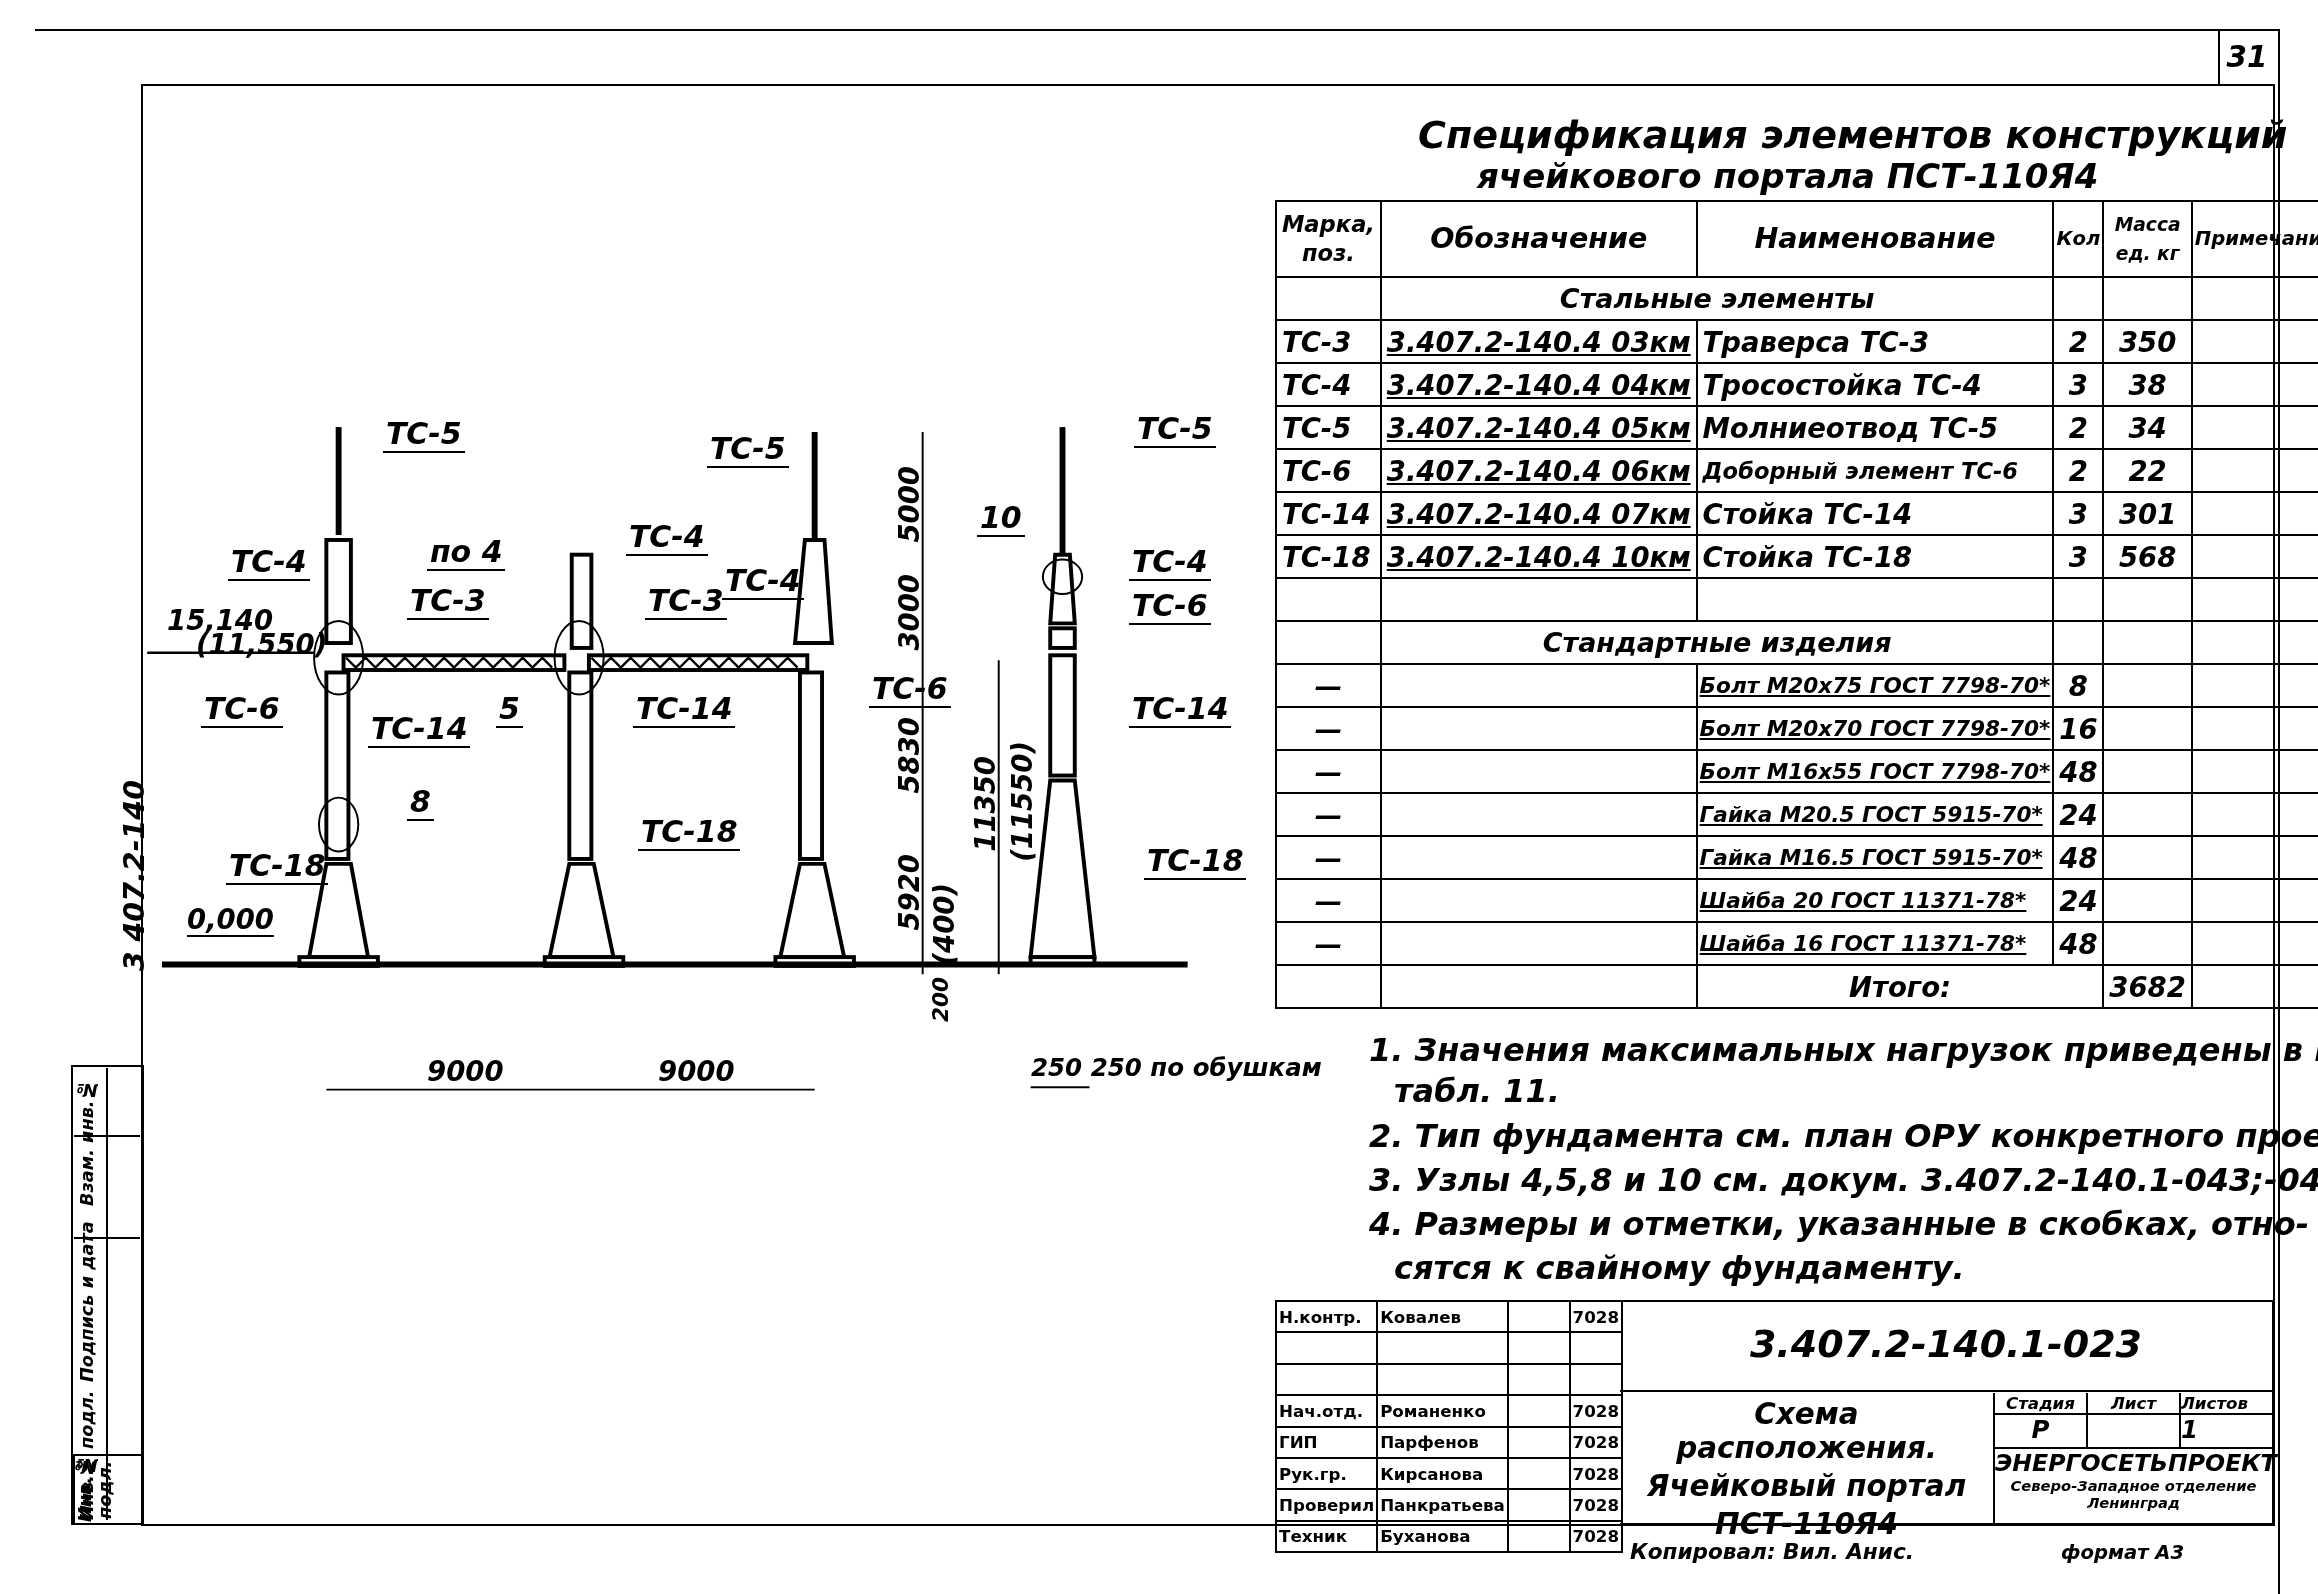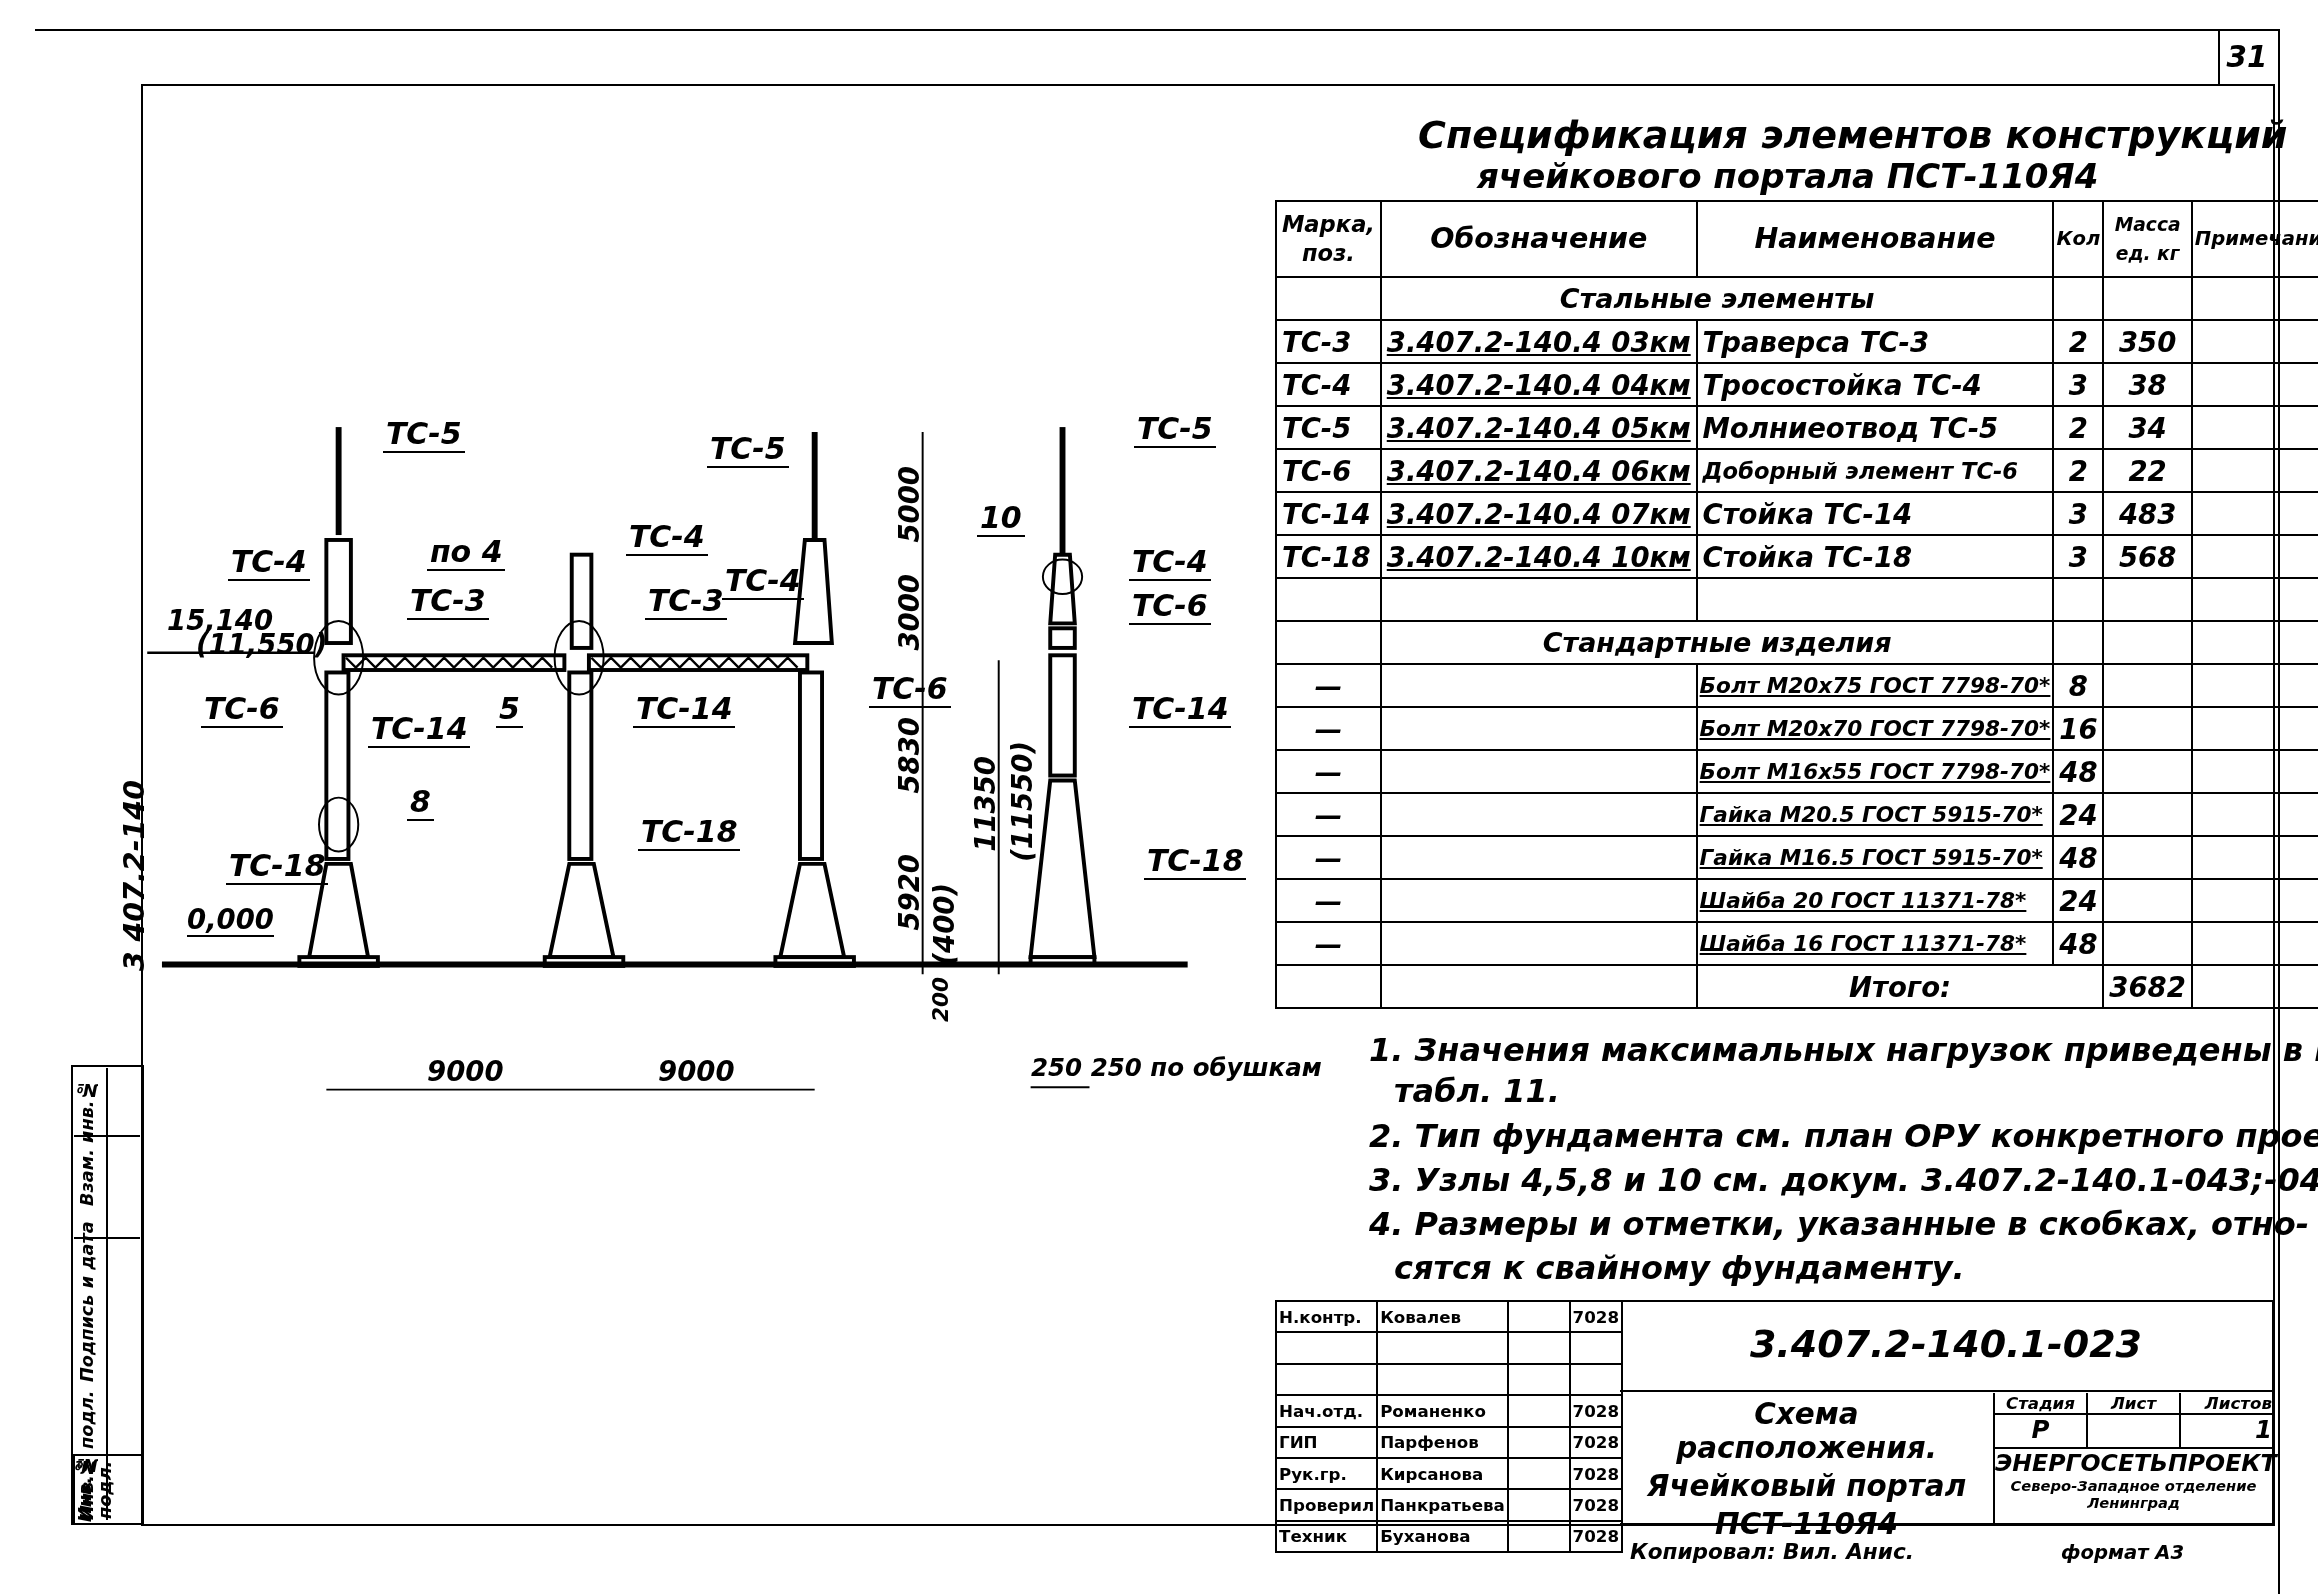--- a/index.html
+++ b/index.html
@@ -108,21 +108,21 @@
         <td style="font-size:22.6px;">Доборный элемент ТС-6</td>
         <td class="c">2</td>
         <td class="c">22</td>
         <td></td>
       </tr>
   <tr>
         <td>ТС-14</td>
         <td class="u">3.407.2-140.4 07км</td>
         <td>Стойка ТС-14</td>
         <td class="c">3</td>
-        <td class="c">483</td>
+        <td class="c">301</td>
         <td></td>
       </tr>
   <tr>
         <td>ТС-18</td>
         <td class="u">3.407.2-140.4 10км</td>
         <td>Стойка ТС-18</td>
         <td class="c">3</td>
         <td class="c">568</td>
         <td></td>
       </tr>
@@ -283,21 +283,21 @@
   </div>
   <div style="position:absolute;left:375px;right:0;top:91px;height:54px;display:flex;border-bottom:2.5px solid #000;">
     <div style="flex:1;border-right:2px solid #000;text-align:center;">
       <div class="it" style="font-size:16.7px;border-bottom:2px solid #000;">Стадия</div>
       <div class="it" style="font-size:24.5px;">Р</div>
     </div>
     <div style="flex:1;border-right:2px solid #000;text-align:center;">
       <div class="it" style="font-size:16.7px;border-bottom:2px solid #000;">Лист</div>
       <div class="it" style="font-size:24.5px;"></div>
     </div>
-    <div style="flex:1;text-align:right;border-radius:26px;">
+    <div style="flex:1;text-align:left;border-radius:26px;">
       <div class="it" style="font-size:16.7px;border-bottom:2px solid #000;">Листов</div>
       <div class="it" style="font-size:24.5px;">1</div>
     </div>
   </div>
   <div style="position:absolute;left:375px;right:0;top:147px;text-align:center;">
     <div class="it" style="font-size:23.6px;">ЭНЕРГОСЕТЬПРОЕКТ</div>
     <div class="it" style="font-size:14.7px;">Северо-Западное отделение</div>
     <div class="it" style="font-size:14.7px;">Ленинград</div>
   </div>
 </div>

